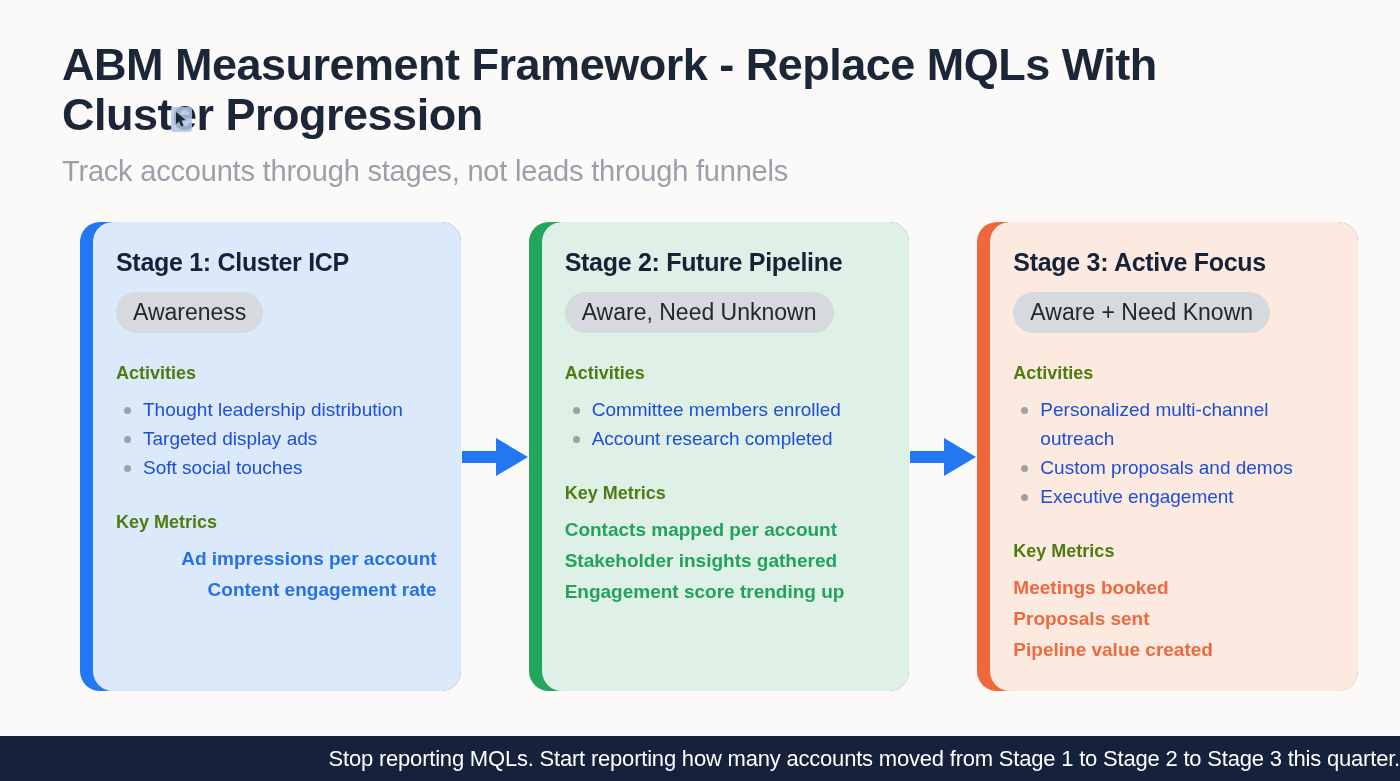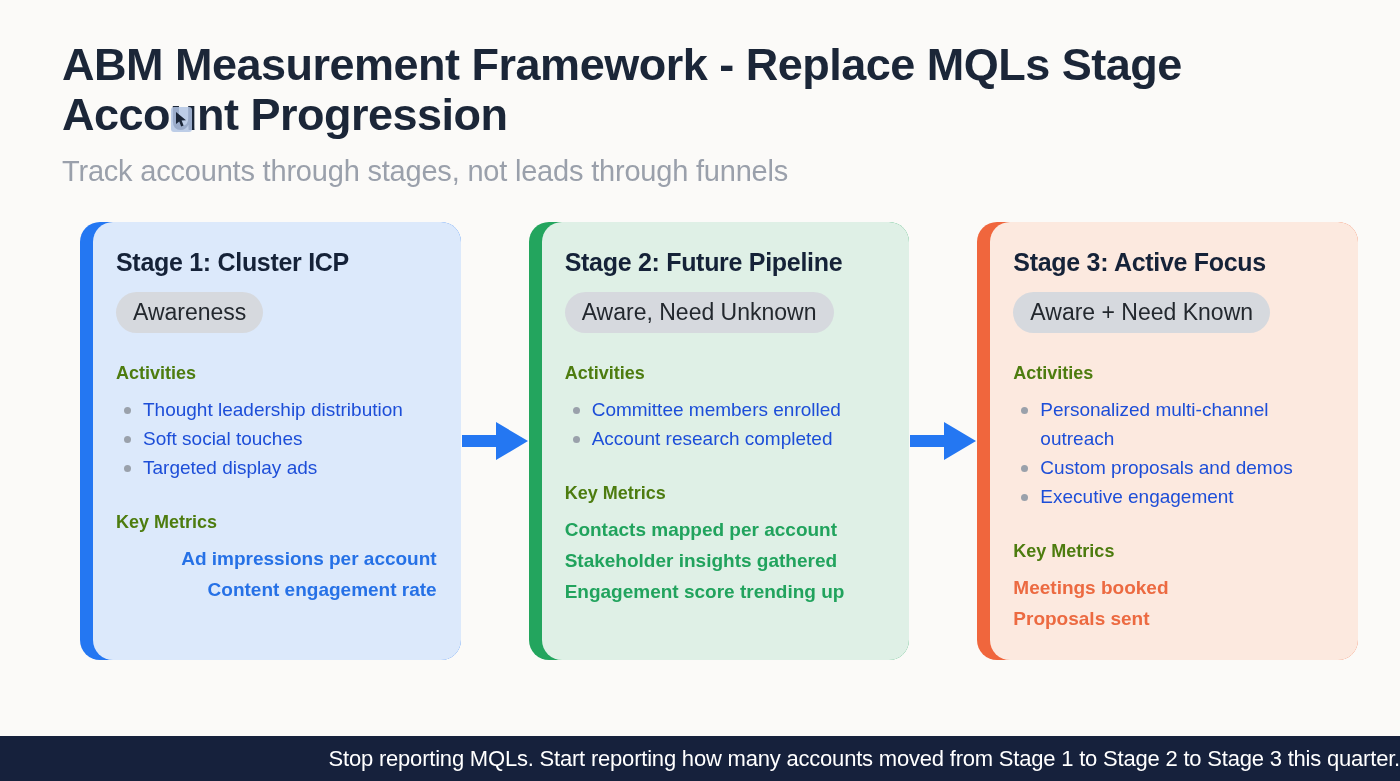--- a/index.html
+++ b/index.html
@@ -136,41 +136,41 @@
     font-size: 22px;
     letter-spacing: -0.2px;
   }
 </style>
 </head>
 <body>
 
 <div class="page">
 
   <div class="header">
-    <h1 class="page-title">ABM Measurement Framework - Replace MQLs Stage Account Progression</h1>
+    <h1 class="page-title">ABM Measurement Framework - Replace MQLs With Cluster Progression</h1>
     <div class="page-subtitle">Track accounts through stages, not leads through funnels</div>
   </div>
 
   <div class="cursor-artifact">
     <svg width="13" height="17" viewBox="0 0 13 17">
       <path d="M1 1 L1 13 L4.2 10.4 L6.2 15.4 L8.6 14.4 L6.6 9.6 L11 9.2 Z" fill="#1b2638"></path>
     </svg>
   </div>
 
   <div class="stages-row">
 
     <div class="stage-card" style="background: rgb(36, 119, 242);">
       <div class="stage-card-inner" style="background: rgb(220, 233, 251);">
         <div class="stage-title">Stage 1: Cluster ICP</div>
         <span class="stage-badge">Awareness</span>
         <div class="section-heading">Activities</div>
         <ul class="activities-list">
           <li>Thought leadership distribution</li>
+          <li>Targeted display ads</li>
           <li>Soft social touches</li>
-          <li>Targeted display ads</li>
         </ul>
         <div class="section-heading">Key Metrics</div>
         <div class="metrics-list" style="color: rgb(38, 113, 230); text-align: right;">
           <div class="metric-line">Ad impressions per account</div>
           <div class="metric-line">Content engagement rate</div>
         </div>
       </div>
     </div>
 
     <div class="arrow-cell" style="color: rgb(36, 119, 242);">
@@ -210,20 +210,21 @@
         <div class="section-heading">Activities</div>
         <ul class="activities-list">
           <li>Personalized multi-channel outreach</li>
           <li>Custom proposals and demos</li>
           <li>Executive engagement</li>
         </ul>
         <div class="section-heading">Key Metrics</div>
         <div class="metrics-list" style="color: rgb(236, 106, 65);">
           <div class="metric-line">Meetings booked</div>
           <div class="metric-line">Proposals sent</div>
+          <div class="metric-line">Pipeline value created</div>
         </div>
       </div>
     </div>
 
   </div>
 
   <div class="footer-bar" style="background: rgb(22, 33, 60); color: rgb(255, 255, 255);">
     <div class="footer-text">Stop reporting MQLs. Start reporting how many accounts moved from Stage 1 to Stage 2 to Stage 3 this quarter.</div>
   </div>
 

